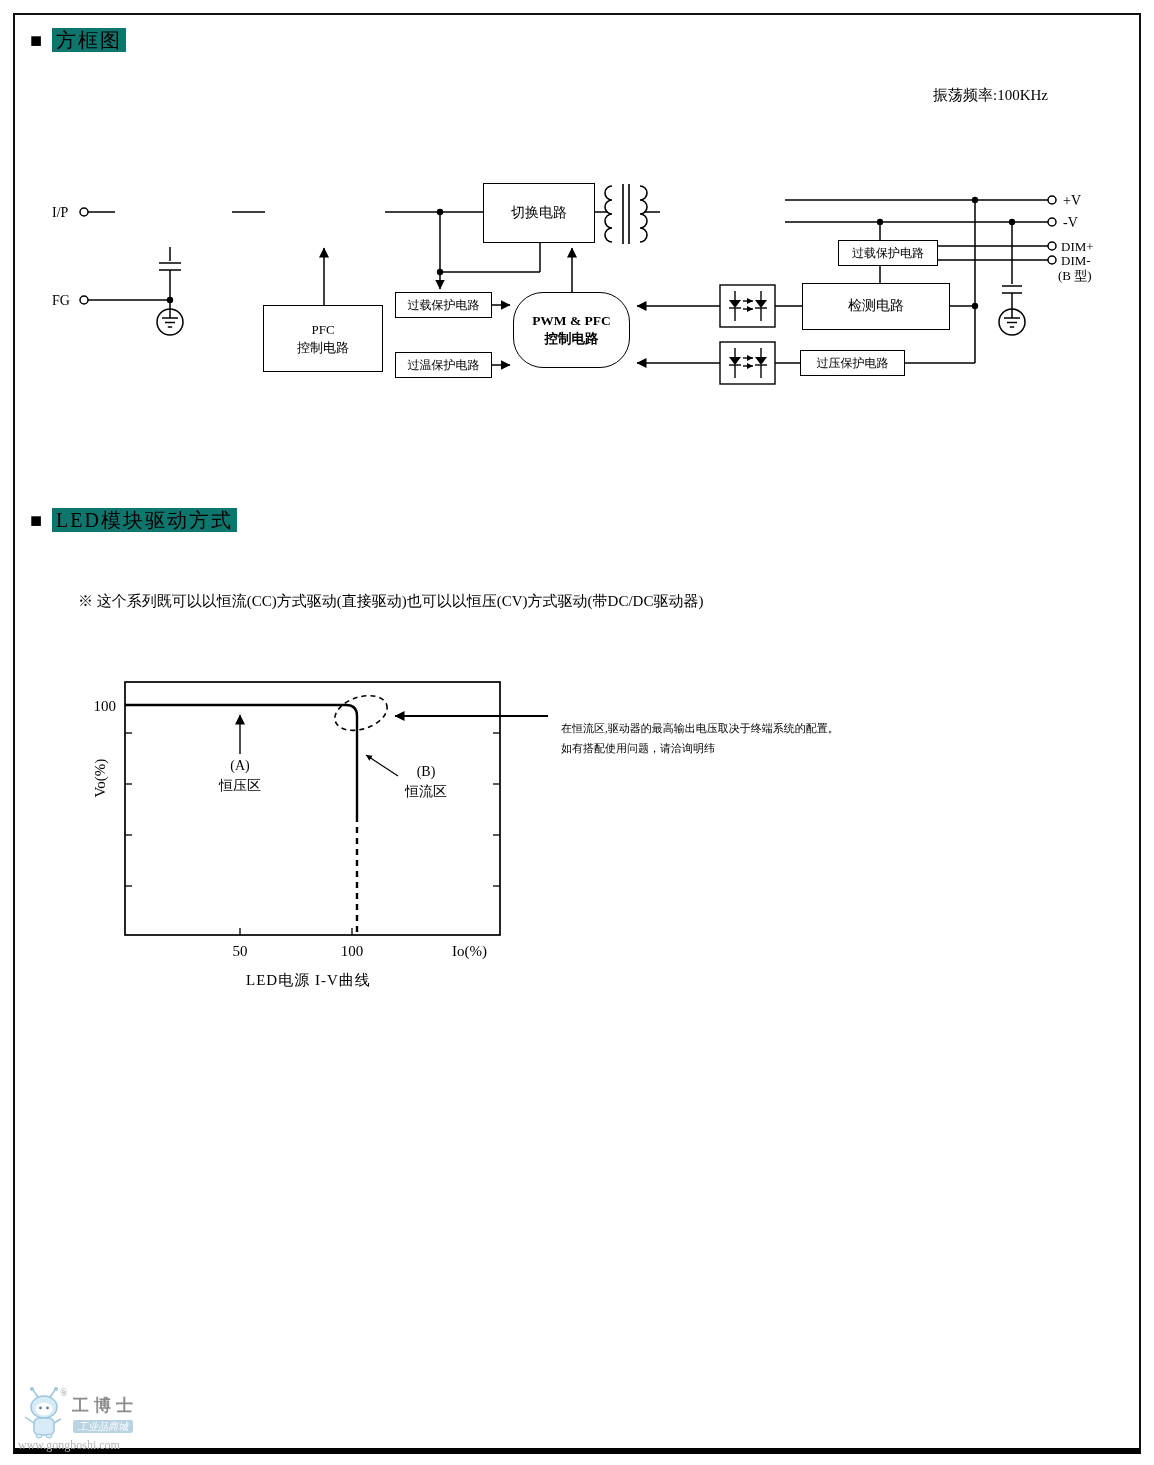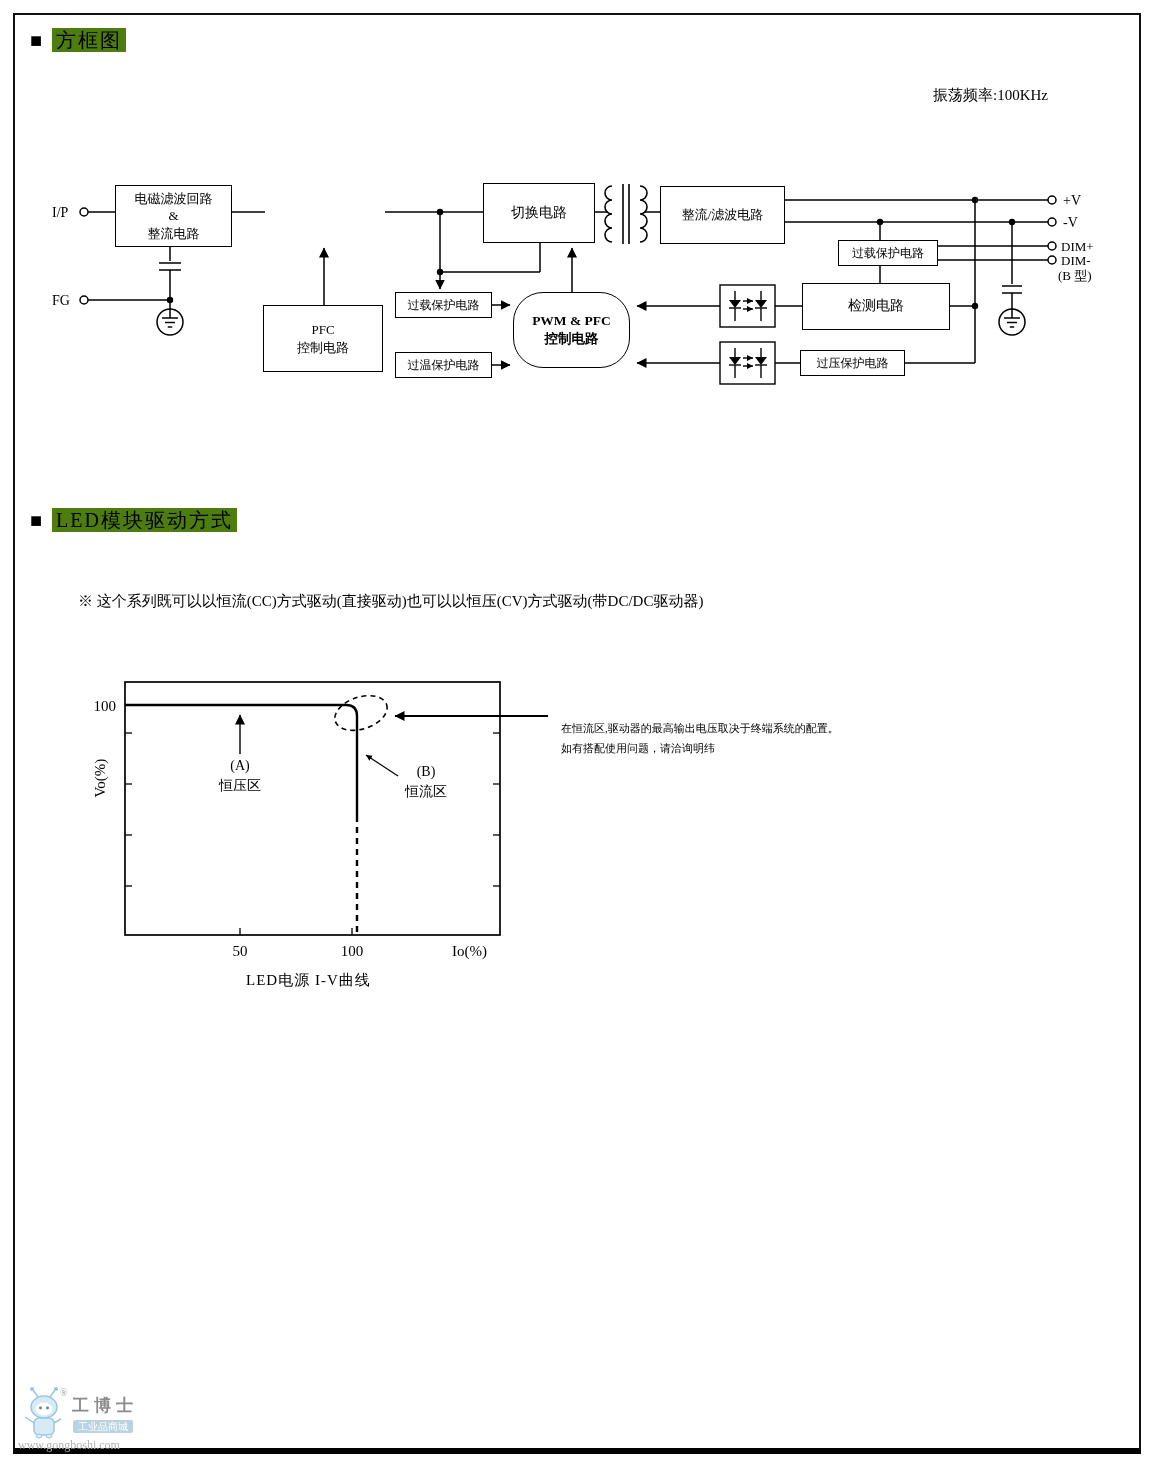--- a/index.html
+++ b/index.html
@@ -13,21 +13,21 @@
     border:2px solid #111; border-bottom:6px solid #000; z-index:1; pointer-events:none;
   }
   svg.layer { position:absolute; left:0; top:0; z-index:2; }
   .lbl { position:absolute; z-index:3; white-space:pre-line; line-height:1.35; }
   .dbox {
     position:absolute; z-index:3; border:1.5px solid #000; background:#fff;
     display:flex; align-items:center; justify-content:center; text-align:center;
     white-space:pre-line; line-height:1.35; font-size:13px;
   }
   .sec-title { position:absolute; z-index:3; font-size:20px; letter-spacing:2px; }
-  .sec-title .hl { background:#4d7c0f; padding:1px 4px; }
+  .sec-title .hl { background:#0f766e; padding:1px 4px; }
   .sec-title .mk { margin-right:8px; }
   .center { text-align:center; }
   .right { text-align:right; }
   .rot {
     transform:rotate(-90deg); transform-origin:center center;
   }
   .wm-tag { background:#b9d3e3; color:#fff; padding:1px 5px; border-radius:2px; }
 </style>
 </head>
 <body>
@@ -197,25 +197,21 @@
     </g>
   </svg>
 
   <div class="frame"></div>
 
   <div class="sec-title" style="left:30px; top:27px;">
     <span class="mk">■</span><span class="hl">方框图</span>
   </div>
   <div class="lbl" style="left:933px; top:85px; font-size:15px;">振荡频率:100KHz</div>
 
-  <div class="dbox" style="left:115px; top:185px; width:117px; height:62px;">电磁滤波回路
-&amp;
-整流电路</div>
   <div class="dbox" style="left:483px; top:183px; width:112px; height:60px; font-size:14px;">切换电路</div>
-  <div class="dbox" style="left:660px; top:186px; width:125px; height:58px;">整流/滤波电路</div>
   <div class="dbox" style="left:838px; top:240px; width:100px; height:26px; font-size:12px;">过载保护电路</div>
   <div class="dbox" style="left:263px; top:305px; width:120px; height:67px;">PFC
 控制电路</div>
   <div class="dbox" style="left:395px; top:292px; width:97px; height:26px; font-size:12px;">过载保护电路</div>
   <div class="dbox" style="left:395px; top:352px; width:97px; height:26px; font-size:12px;">过温保护电路</div>
   <div class="dbox" style="left:513px; top:292px; width:117px; height:76px; font-size:13.5px; font-weight:700;border-radius:30px;">PWM &amp; PFC
 控制电路</div>
   <div class="dbox" style="left:802px; top:283px; width:148px; height:47px; font-size:14px;">检测电路</div>
   <div class="dbox" style="left:800px; top:350px; width:105px; height:26px; font-size:12px;">过压保护电路</div>
 
@@ -240,16 +236,16 @@
 恒流区</div>
   <div class="lbl center" style="left:228px; top:941px; width:24px; font-size:15px;">50</div>
   <div class="lbl center" style="left:334px; top:941px; width:36px; font-size:15px;">100</div>
   <div class="lbl" style="left:452px; top:941px; font-size:15px;">Io(%)</div>
   <div class="lbl" style="left:246px; top:970px; font-size:15px; letter-spacing:1px;">LED电源 I-V曲线</div>
   <div class="lbl" style="left:561px; top:696px; font-size:11px; line-height:1.85;margin-top:22px;">在恒流区,驱动器的最高输出电压取决于终端系统的配置。
 如有搭配使用问题，请洽询明纬</div>
 
   <div class="lbl" style="left:60px; top:1386px; font-size:10px; color:#9aa6ad;">®</div>
   <div class="lbl" style="left:72px; top:1395px; font-size:17px; color:#8c8c8c; letter-spacing:5px; font-weight:bold;">工博士</div>
-  <div class="lbl" style="left:73px; top:1420px; font-size:10px;"><span class="wm-tag">工业品商城</span></div>
+  <div class="lbl" style="left:73px; top:1420px; font-size:10px;font-style:italic;"><span class="wm-tag">工业品商城</span></div>
   <div class="lbl" style="left:18px; top:1437px; font-size:12px; color:#b3b3b3;">www.gongboshi.com</div>
 
 </div>
 
 </body></html>

